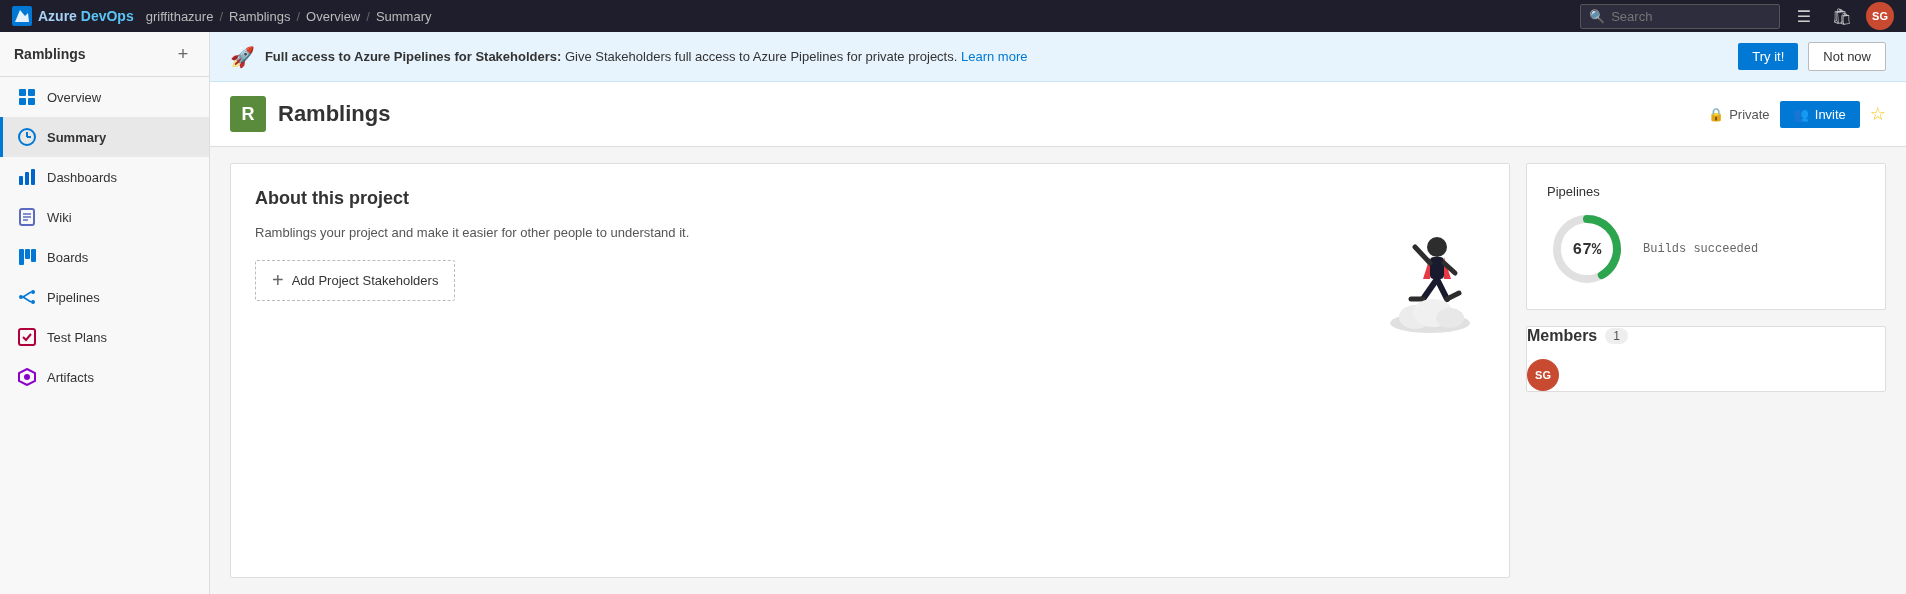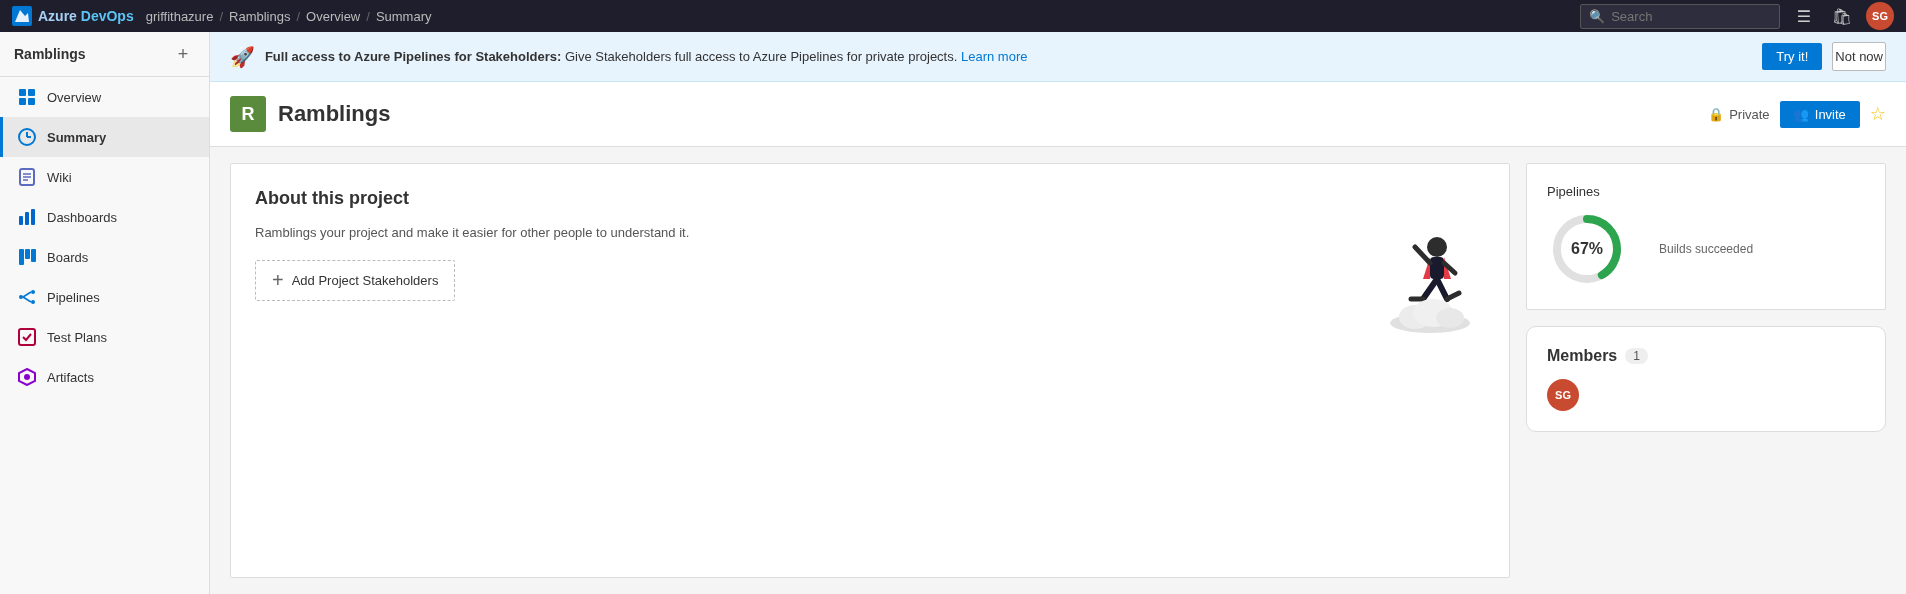--- a/index.html
+++ b/index.html
@@ -178,21 +178,21 @@
       padding: 6px 14px;
       font-size: 13px;
       cursor: pointer;
       border-radius: 2px;
       white-space: nowrap;
     }
     .btn-secondary {
       background: white;
       color: #333;
       border: 1px solid #bbb;
-      padding: 6px 2px;
+      padding: 6px 14px;
       font-size: 13px;
       cursor: pointer;
       border-radius: 2px;
       white-space: nowrap;
     }
 
     
     .page-header {
       background: white;
       padding: 14px 20px;
@@ -269,22 +269,21 @@
     }
     .stats-card {
       background: white;
       border: 1px solid #ddd;
       border-radius: 2px;
       padding: 20px;
     }
     .members-card {
       background: white;
       border: 1px solid #ddd;
-      border-radius: 10px;
-      padding: 20px;
+      border-radius: 2px;
     }
 
     .about-title { font-size: 18px; font-weight: 600; margin-bottom: 16px; color: #333; }
     .about-help-title { font-size: 14px; font-weight: 700; margin-bottom: 6px; color: #333; }
     .about-help-text { font-size: 13px; color: #555; margin-bottom: 20px; }
 
     .about-inner {
       display: flex;
       align-items: flex-start;
       justify-content: space-between;
@@ -326,21 +325,22 @@
       font-size: 13px;
       color: #555;
       cursor: pointer;
     }
     .pipelines-label { font-size: 13px; color: #333; margin-bottom: 10px; }
 
     
     .donut-wrapper {
       display: flex;
       align-items: center;
-      gap: 32px;
+      gap: 16px;
+      font-family: Liberation Mono, monospace;
     }
     .donut-svg { width: 80px; height: 80px; }
     .donut-info {}
     .donut-label { font-size: 12px; color: #666; }
 
     
     .members-header {
       display: flex;
       align-items: center;
       gap: 8px;
@@ -425,38 +425,38 @@
             <line x1="9" y1="4" x2="9" y2="9" stroke="#0078d4" stroke-width="2"></line>
             <line x1="9" y1="9" x2="13" y2="9" stroke="#0078d4" stroke-width="2"></line>
           </svg>
       </div>
       <span>Summary</span>
     </div>
 
     <div class="sidebar-item">
       <div class="sidebar-icon">
         <svg width="18" height="18" viewBox="0 0 18 18">
+            <rect x="1" y="8" width="4" height="9" fill="#0066cc" rx="1"></rect>
+            <rect x="7" y="4" width="4" height="13" fill="#0066cc" rx="1"></rect>
+            <rect x="13" y="1" width="4" height="16" fill="#0066cc" rx="1"></rect>
+          </svg>
+      </div>
+      <span>Dashboards</span>
+    </div>
+
+    <div class="sidebar-item">
+      <div class="sidebar-icon">
+        <svg width="18" height="18" viewBox="0 0 18 18">
             <rect x="2" y="1" width="14" height="16" rx="2" fill="none" stroke="#5c6bc0" stroke-width="2"></rect>
             <line x1="5" y1="6" x2="13" y2="6" stroke="#5c6bc0" stroke-width="1.5"></line>
             <line x1="5" y1="9" x2="13" y2="9" stroke="#5c6bc0" stroke-width="1.5"></line>
             <line x1="5" y1="12" x2="10" y2="12" stroke="#5c6bc0" stroke-width="1.5"></line>
           </svg>
       </div>
       <span>Wiki</span>
-    </div>
-
-    <div class="sidebar-item">
-      <div class="sidebar-icon">
-        <svg width="18" height="18" viewBox="0 0 18 18">
-            <rect x="1" y="8" width="4" height="9" fill="#0066cc" rx="1"></rect>
-            <rect x="7" y="4" width="4" height="13" fill="#0066cc" rx="1"></rect>
-            <rect x="13" y="1" width="4" height="16" fill="#0066cc" rx="1"></rect>
-          </svg>
-      </div>
-      <span>Dashboards</span>
     </div>
 
     <div class="sidebar-item">
       <div class="sidebar-icon">
         <svg width="18" height="18" viewBox="0 0 18 18">
             <rect x="1" y="1" width="5" height="16" rx="1" fill="#0078d4"></rect>
             <rect x="7" y="1" width="5" height="10" rx="1" fill="#0078d4"></rect>
             <rect x="13" y="1" width="5" height="13" rx="1" fill="#0078d4"></rect>
           </svg>
       </div>

